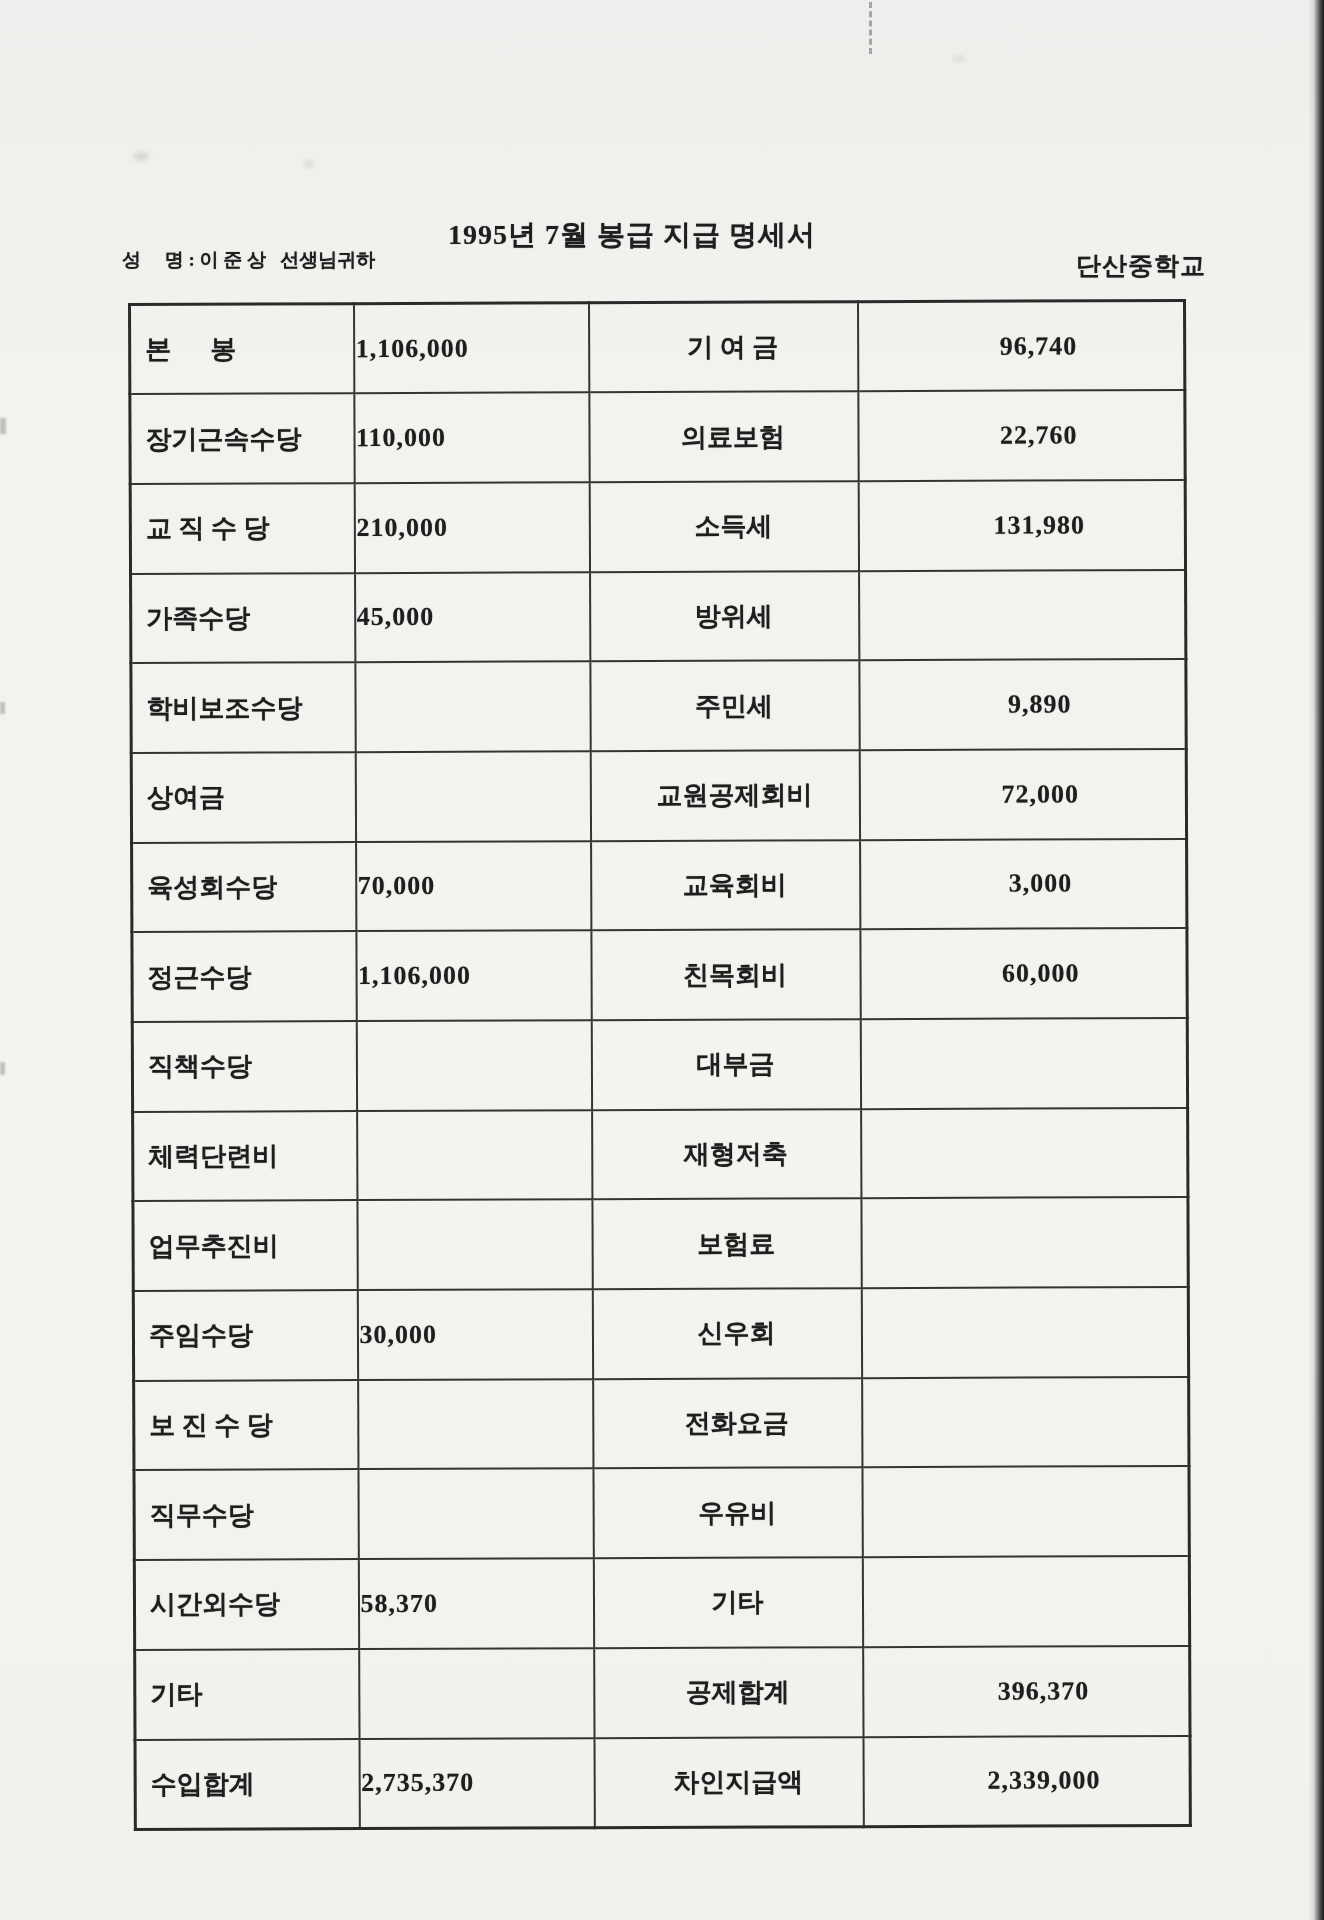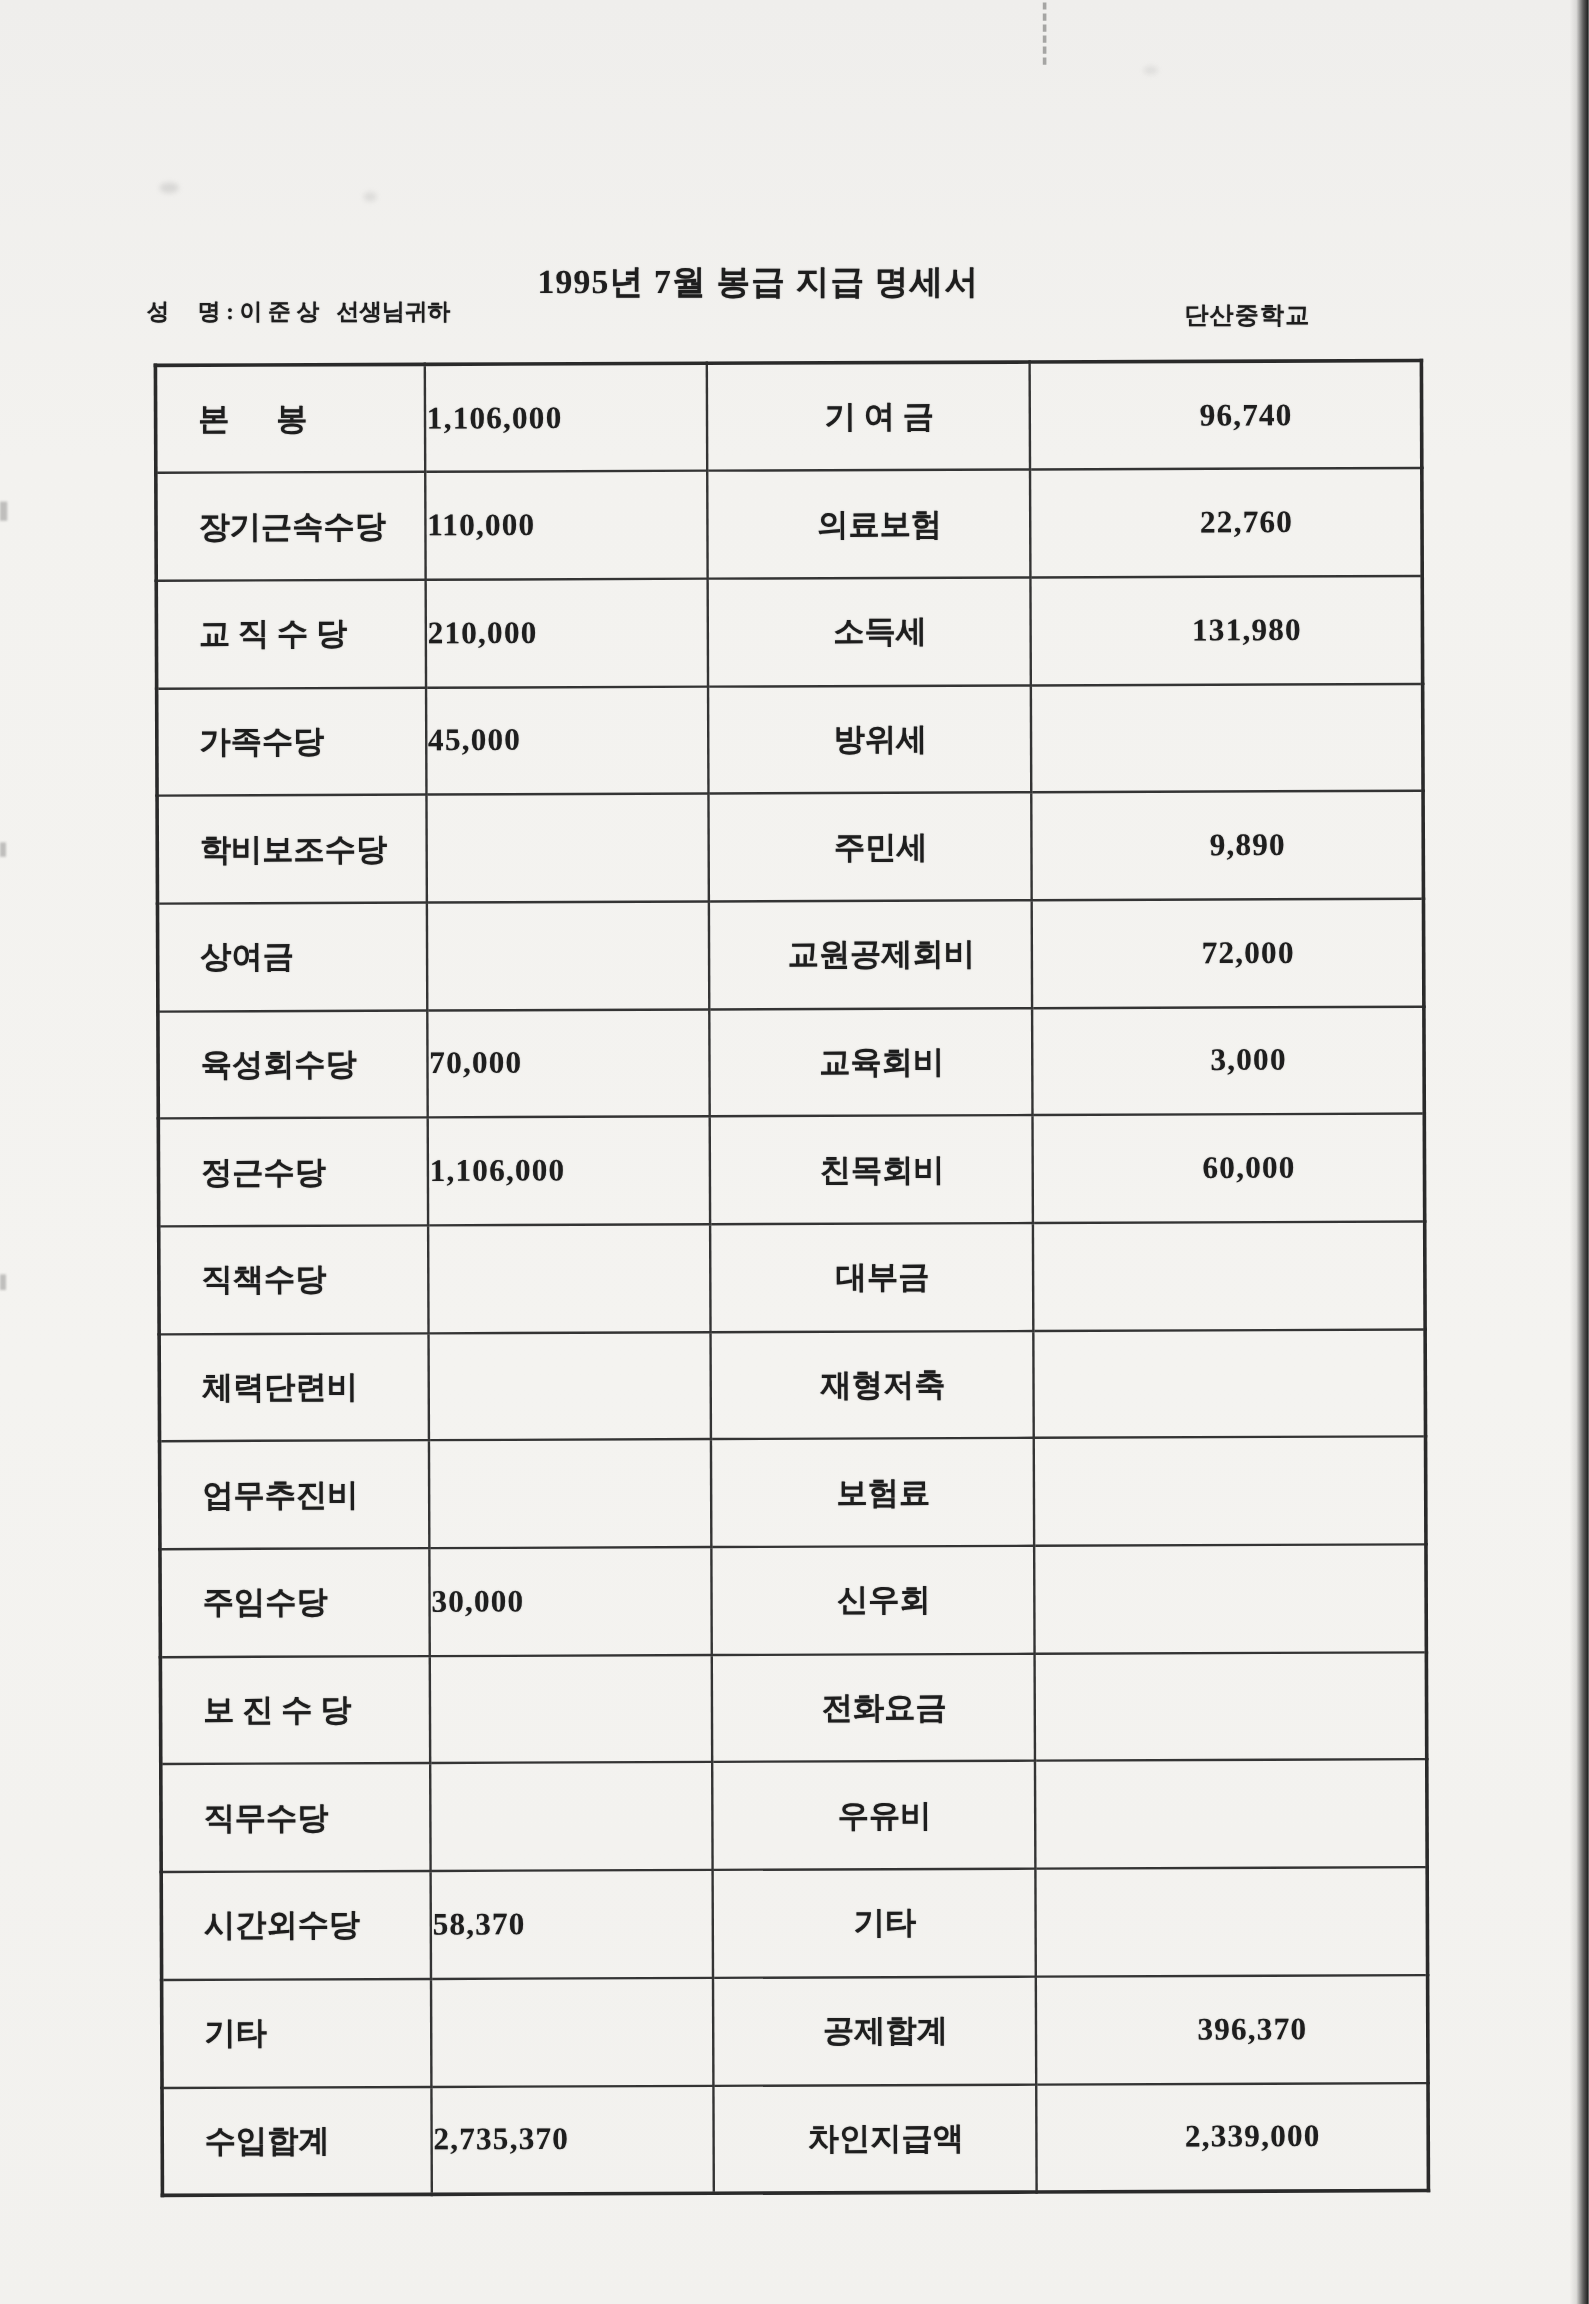--- a/index.html
+++ b/index.html
@@ -35,41 +35,41 @@
   
   .doc-title {
     position:absolute; left:448px; top:196px;
     font-size:28px; font-weight:700; letter-spacing:1px; white-space:pre;margin-top:20px;
   }
   .name-line {
     position:absolute; left:122px; top:247px;
     font-size:19px; font-weight:700; white-space:pre;
   }
   .school-name {
-    position:absolute; left:987px; top:249px;
-    font-size:20px; font-weight:700; letter-spacing:1px; white-space:pre;
+    position:absolute; left:1076px; top:249px;
+    font-size:25px; font-weight:700; letter-spacing:1px; white-space:pre;
   }
 
   
   table.salary {
     position:absolute; left:128px; top:303px;
     width:1055px; height:1526px;
     border-collapse:collapse; table-layout:fixed;
     border:3px solid #2a2a2a;
     transform:rotate(-0.22deg);
     transform-origin:top left;
   }
   table.salary tr { height:89.7px; }
   table.salary td {
     border:2px solid #343434;
     font-size:26px; font-weight:700;
     overflow:hidden;
     text-shadow:0 0 1px rgba(45,45,45,0.5);
   }
-  td.col-income-label    { text-align:left;  padding-left:34px;  white-space:pre; }
+  td.col-income-label    { text-align:left;  padding-left:14px;  white-space:pre; }
   td.col-income-value    { padding-right:42px; font-size:27px; letter-spacing:1px; }
   td.col-deduction-label { text-align:center; white-space:pre;padding-left:20px; }
   td.col-deduction-value { text-align:center; padding-left:36px; font-size:27px; letter-spacing:1px; }
 </style>
 </head>
 <body>
 
 <div class="scan-edge-right"></div>
 <div class="fold-mark"></div>
 <div class="smudge smudge-a"></div>

